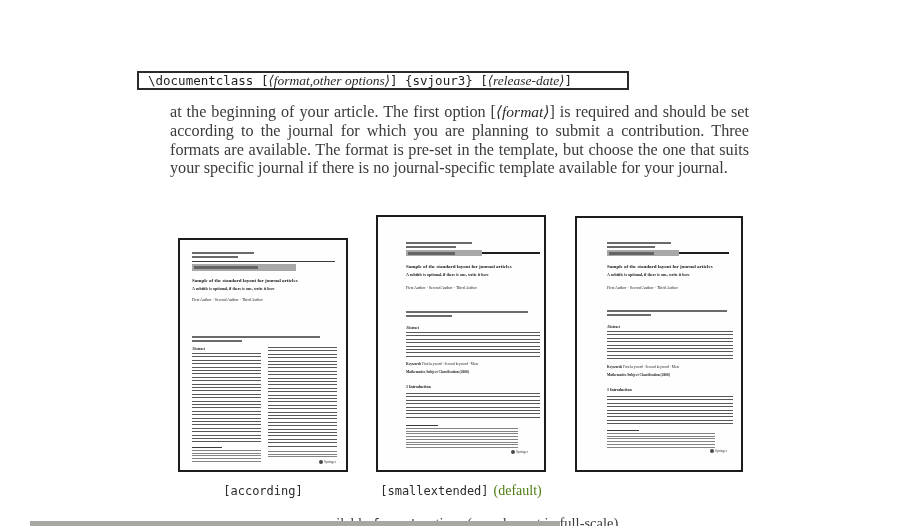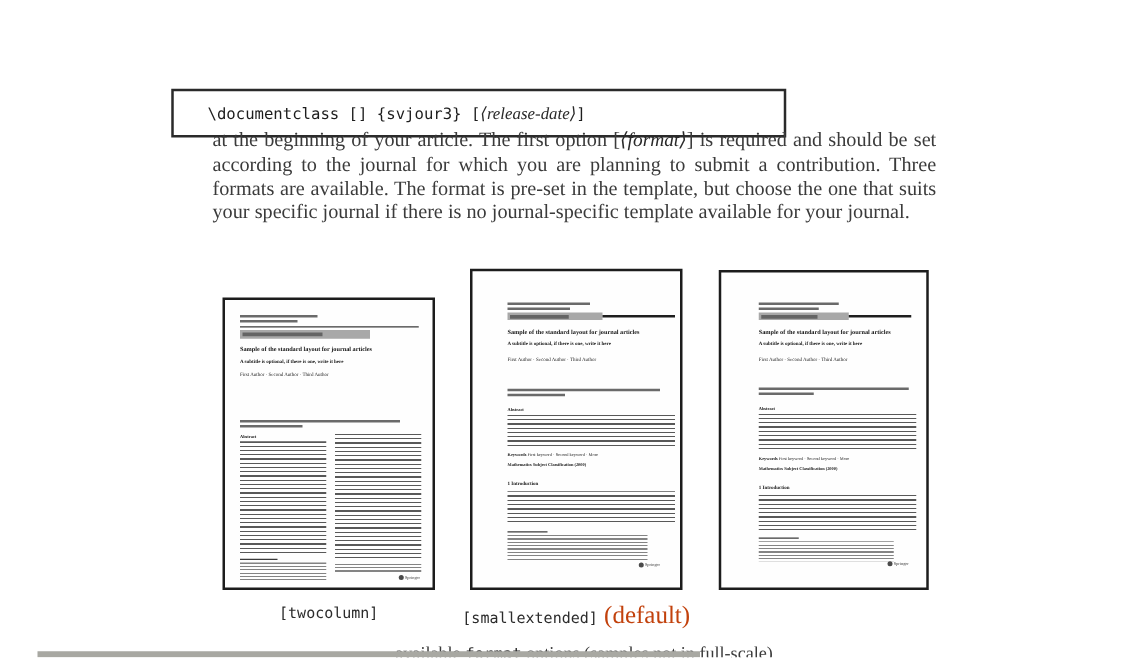--- a/index.html
+++ b/index.html
@@ -1,22 +1,22 @@
 <!DOCTYPE html>
 <html><head>
 <meta charset="utf-8">
 <style>
   html,body{margin:0;padding:0;background:#ffffff;}
   .screen{position:relative;width:900px;height:526px;background:#ffffff;overflow:hidden;
           font-family:"Liberation Serif",serif;color:#3b3b3b;}
 
   
-  .codebox{position:absolute;left:137px;top:71px;width:492px;height:39px;
+  .codebox{position:absolute;left:137px;top:71px;width:492px;height:19px;
            border:2px solid #2a2a2a;box-sizing:border-box;background:#fff;
-           display:flex;align-items:center;padding-left:27px;white-space:pre;}
+           display:flex;align-items:center;padding-left:9px;white-space:pre;}
   .code{font-family:"DejaVu Sans Mono","Liberation Mono",monospace;font-size:12.5px;color:#1d1d1d;}
   .ph{font-style:italic;font-family:"Liberation Serif","DejaVu Serif","DejaVu Sans",serif;
       font-size:13.5px;color:#2a2a2a;}
 
   
   .para{position:absolute;left:170px;top:103px;width:579px;font-size:16.2px;
         line-height:18.8px;text-align:justify;color:#3b3b3b;}
   .para .ph{font-size:15.5px;}
 
   
@@ -37,34 +37,34 @@
           rgba(70,70,70,.9) 0,rgba(70,70,70,.9) 1px,transparent 1px,transparent 3.4px);}
   .greek.dense{background-image:repeating-linear-gradient(to bottom,
           rgba(110,110,110,.85) 0,rgba(110,110,110,.85) 1px,transparent 1px,transparent 2.7px);}
   .springer{font-size:3.5px;color:#3f3f3f;white-space:nowrap;}
   .sp-shield{display:inline-block;width:4px;height:4px;background:#4a4a4a;border-radius:2px;
              vertical-align:middle;margin-right:1px;}
 
   
   .lab{position:absolute;top:481px;text-align:center;white-space:nowrap;}
   .mono12{font-family:"DejaVu Sans Mono","Liberation Mono",monospace;font-size:12px;color:#2b2b2b;}
-  .note{font-size:20px;color:#c2410c;margin-left:5px;}
+  .note{font-size:14px;color:#4d7c0f;margin-left:5px;}
   .caption{position:absolute;left:130px;top:498px;width:660px;text-align:center;
            font-size:14.5px;color:#3b3b3b;white-space:pre-wrap;}
   .cap-mono{font-family:"DejaVu Sans Mono","Liberation Mono",monospace;font-size:12.5px;color:#2b2b2b;}
 
   .strip{position:absolute;left:30px;top:521px;width:530px;height:5px;background:#a8a8a2;}
 </style>
 </head>
 <body>
 
 <div class="screen">
 
   <div class="codebox">
-    <span class="code">\documentclass [</span><span class="code">] {svjour3} [</span><span class="ph">⟨release-date⟩</span><span class="code">]</span>
+    <span class="code">\documentclass [</span><span class="ph">⟨format,other options⟩</span><span class="code">] {svjour3} [</span><span class="ph">⟨release-date⟩</span><span class="code">]</span>
   </div>
 
   <div class="para">
     <span>at the beginning of your article.  The first option [</span><span class="ph">⟨format⟩</span><span>] is required and should be set according to the journal for which you are planning to submit a contribution.  Three formats are available.  The format is pre-set in the template, but choose the one that suits your specific journal if there is no journal-specific template available for your journal.</span>
   </div>
 
   <div class="thumb" style="left:178px;top:238px;width:170px;height:234px">
     <div class="tline" style="left:12px;top:12px;width:62px"></div>
     <div class="tline" style="left:12px;top:16px;width:46px"></div>
     <div class="rule" style="left:12px;top:21px;width:143px"></div>
@@ -139,21 +139,21 @@
     <div class="pt-sec" style="left:30px;top:169px">1 Introduction</div>
     <div class="greek" style="left:30px;top:178px;width:126px;height:30px"></div>
     <div class="rule" style="left:30px;top:212px;width:32px"></div>
     <div class="greek dense" style="left:30px;top:215px;width:108px;height:16px"></div>
     <div class="springer" style="right:14px;top:231px">
       <span class="sp-shield"></span><span>Springer</span>
     </div>
   </div>
 
   <div class="lab" style="left:178px;width:170px">
-    <span class="mono12">[twocolumn]</span>
+    <span class="mono12">[according]</span>
   </div>
   <div class="lab" style="left:346px;width:230px">
     <span class="mono12">[smallextended]</span><span class="note">(default)</span>
   </div>
 
   <div class="caption">
     <span>available </span><span class="cap-mono">format</span><span> options (samples not in full-scale)</span>
   </div>
 
   <div class="strip"></div>

